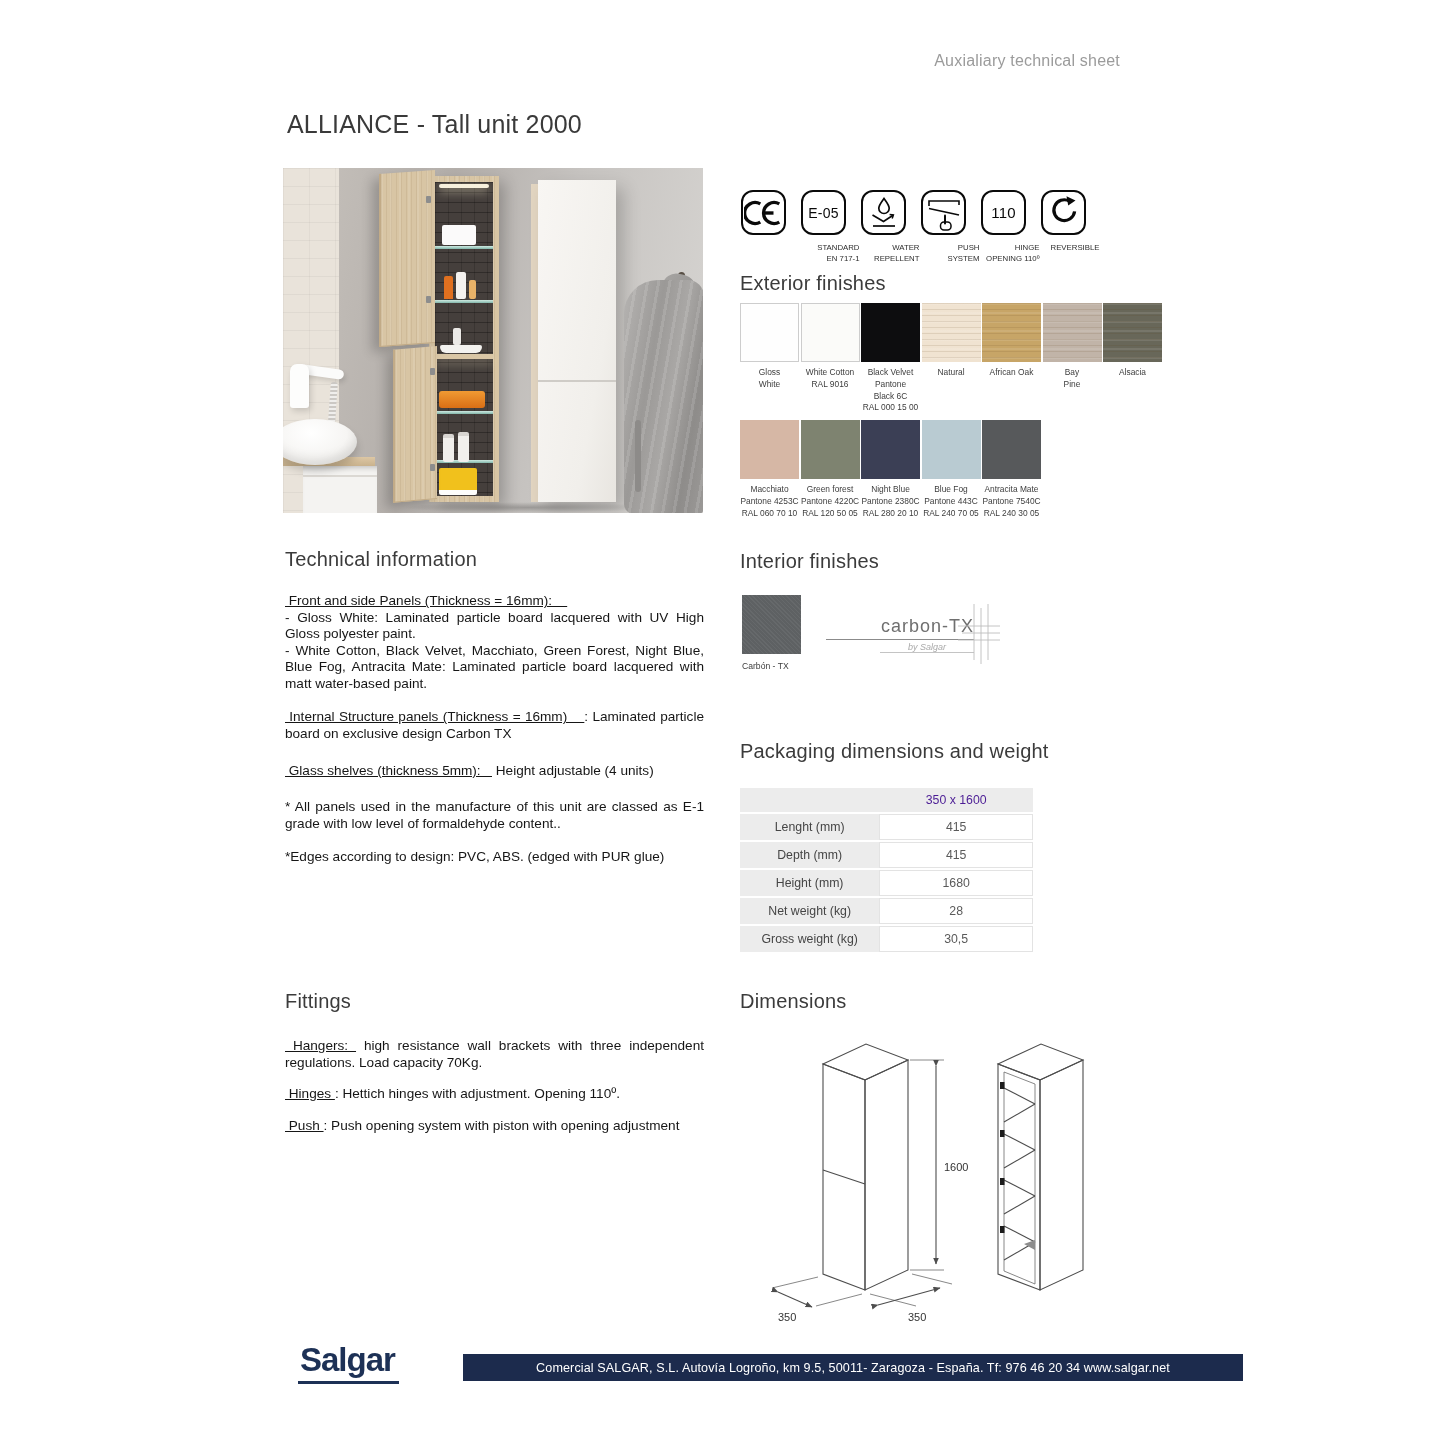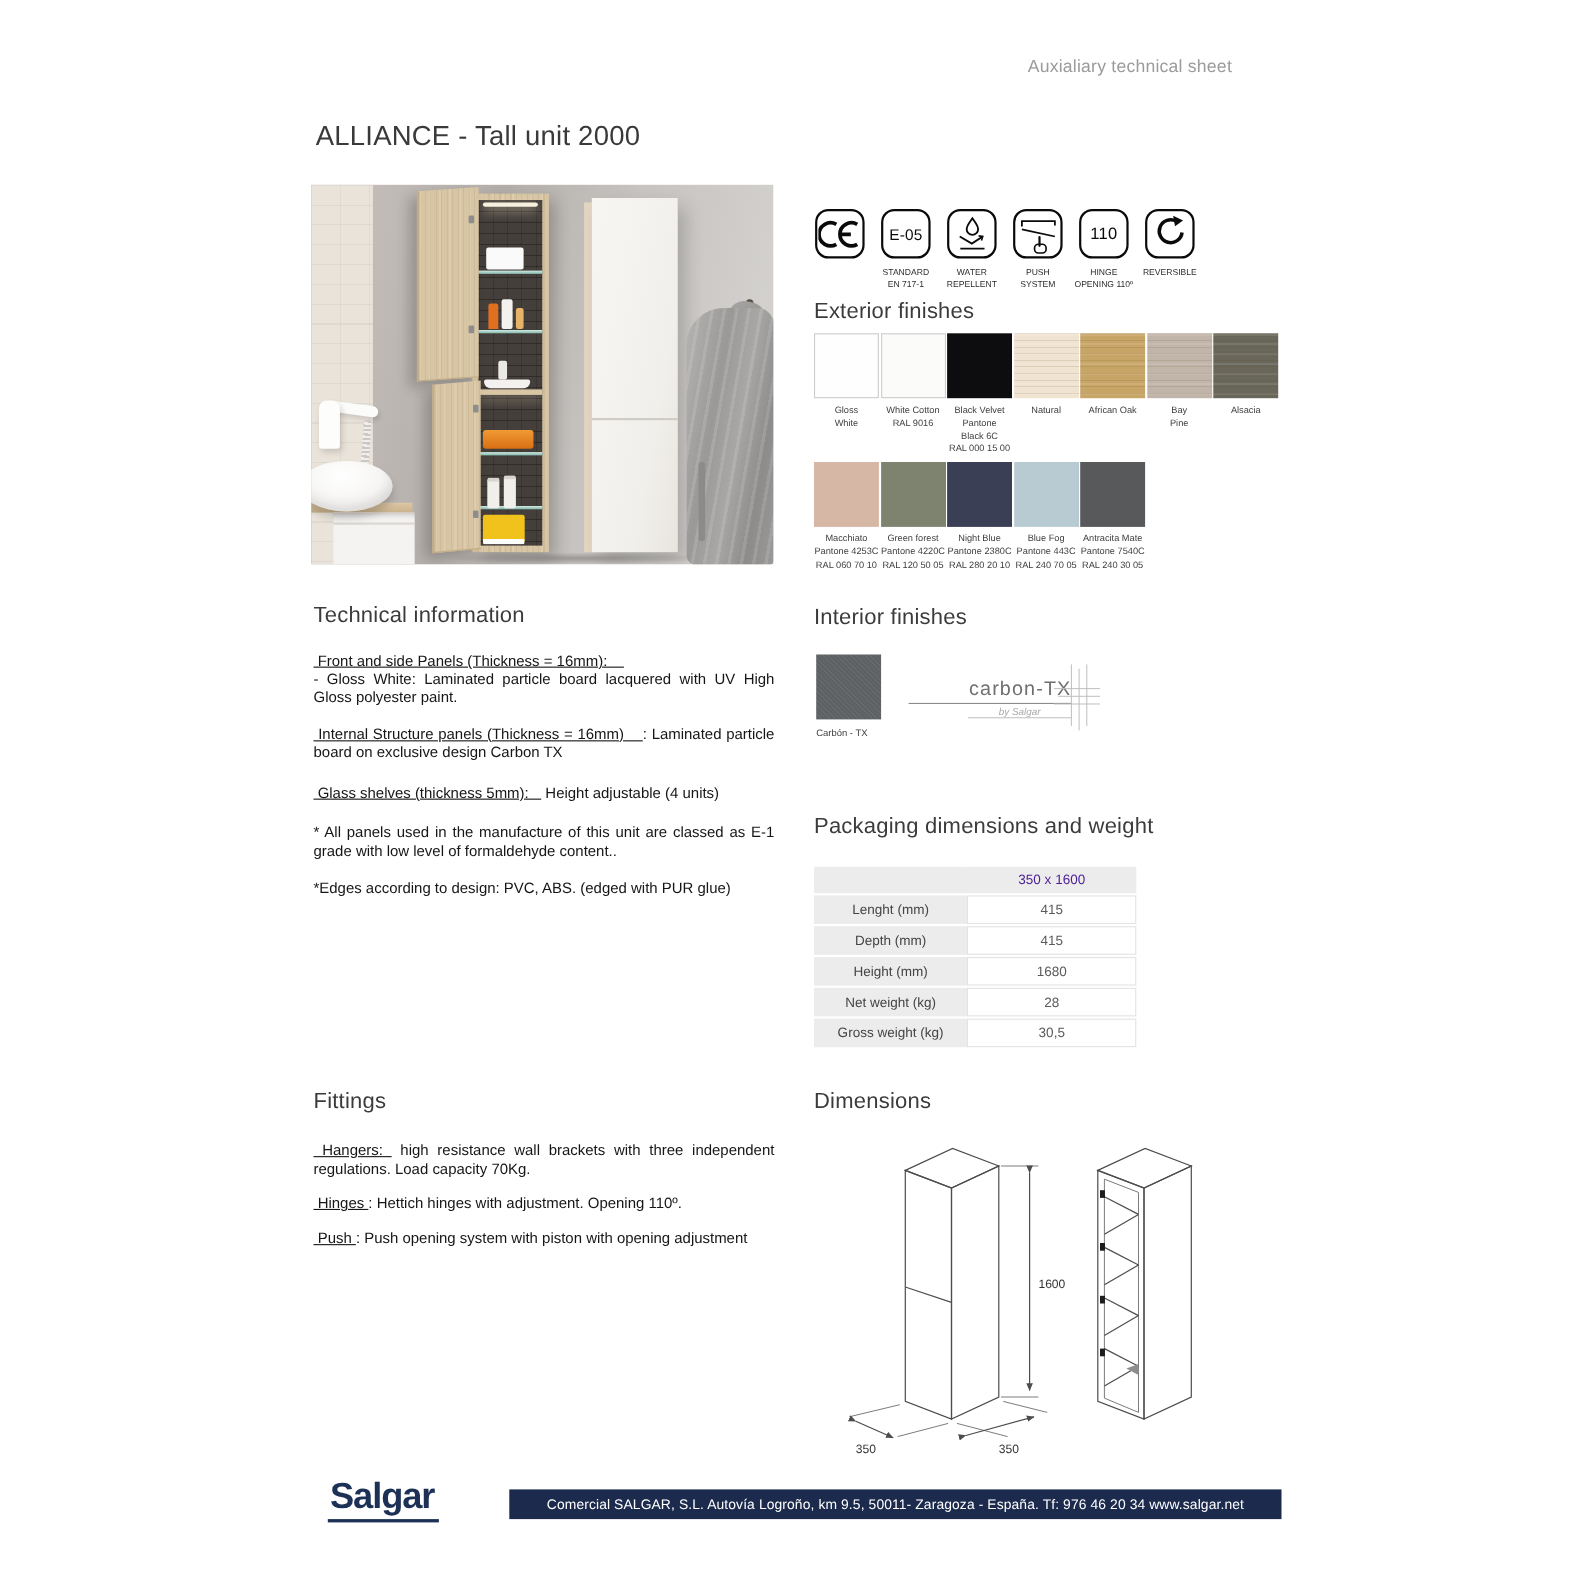--- a/index.html
+++ b/index.html
@@ -85,21 +85,21 @@
     background:radial-gradient(ellipse at center, rgba(0,0,0,0.22), transparent 70%); }
 
   
   .certs { left:741px; top:170px; display:flex; gap:15px; }
   .cert-col { width:45px; display:flex; flex-direction:column; align-items:center;margin-top:20px; }
   .cert-box { width:45px; height:45px; box-sizing:border-box; border:2.2px solid #0a0a0a;
     border-radius:12px; display:flex; align-items:center; justify-content:center; background:#fff; }
   .cert-badge { font-size:14px; color:#0a0a0a; letter-spacing:0.2px; }
   .cert-badge.big { font-size:15px; }
   .cert-cap { margin-top:8px; width:72px; font-size:7.8px; line-height:1.35; color:#2d2d2d;
-    text-align:center; white-space:pre-line; }
+    text-align:right; white-space:pre-line; }
 
   
   .ext-h { left:740px; top:272px; }
   .swatch-row { display:flex; gap:1.5px; }
   .row1 { left:740px; top:303px; }
   .row2 { left:740px; top:420px; }
   .swatch-col { width:59px; display:flex; flex-direction:column; align-items:center; }
   .swatch { width:59px; height:59px; box-sizing:border-box; }
   .sw-border { border:1px solid #cdcdcd; }
   .sw-wood { background-image:
@@ -138,21 +138,21 @@
   .fit-h { left:285px; top:990px; }
   .fit-body { left:285px; top:1038px; }
 
   
   .dim-h { left:740px; top:990px; }
   .dim-svg { left:748px; top:1022px; }
 
   
   .brand-logo { left:298px; top:1341px; font-size:33px; font-weight:bold; color:#1d3156;
     letter-spacing:-1px; border-bottom:3px solid #1d3156; padding:0 4px 2px 2px; }
-  .footer-bar { left:463px; top:1354px; width:702px; height:27px;
+  .footer-bar { left:463px; top:1354px; width:780px; height:27px;
     display:flex; align-items:center; justify-content:center;text-align:right; }
   .footer-bar span { color:#ffffff; font-size:12.6px; letter-spacing:0.1px; }
 
   svg .ln { stroke:#4d4d4d; stroke-width:1.1; fill:none; }
   svg .thin { stroke:#6a6a6a; stroke-width:0.8; fill:none; }
   svg .dimtxt { font-size:11px; fill:#333333; }
 </style>
 </head>
 <body>
 
@@ -331,20 +331,21 @@
     <div class="swatch-cap">Antracita  Mate
 Pantone 7540C
 RAL 240 30 05</div>
   </div>
 </div>
 
 <div class="abs section-h tech-h">Technical information</div>
 <div class="abs body-col tech-body">
   <p><span class="lead">&nbsp;Front and side Panels (Thickness = 16mm):&nbsp;&nbsp;&nbsp;&nbsp;</span></p>
   <p>- Gloss White: Laminated particle board lacquered with UV High Gloss polyester paint.</p>
+  <p>- White Cotton, Black Velvet, Macchiato, Green Forest, Night Blue, Blue Fog, Antracita Mate: Laminated particle board lacquered with matt water-based paint.</p>
   <div class="sp17"></div>
   <p><span class="lead">&nbsp;Internal Structure panels (Thickness = 16mm)&nbsp;&nbsp;&nbsp;&nbsp;</span><span>: Laminated particle board on exclusive design Carbon TX</span></p>
   <div class="sp20"></div>
   <p><span class="lead">&nbsp;Glass shelves (thickness 5mm):&nbsp;&nbsp;&nbsp;</span><span> Height adjustable (4 units)</span></p>
   <div class="sp20"></div>
   <p>* All panels used in the manufacture of this unit are classed as E-1 grade with low level of formaldehyde content..</p>
   <div class="sp17"></div>
   <p>*Edges according to design: PVC, ABS.  (edged with PUR glue)</p>
 </div>
 

